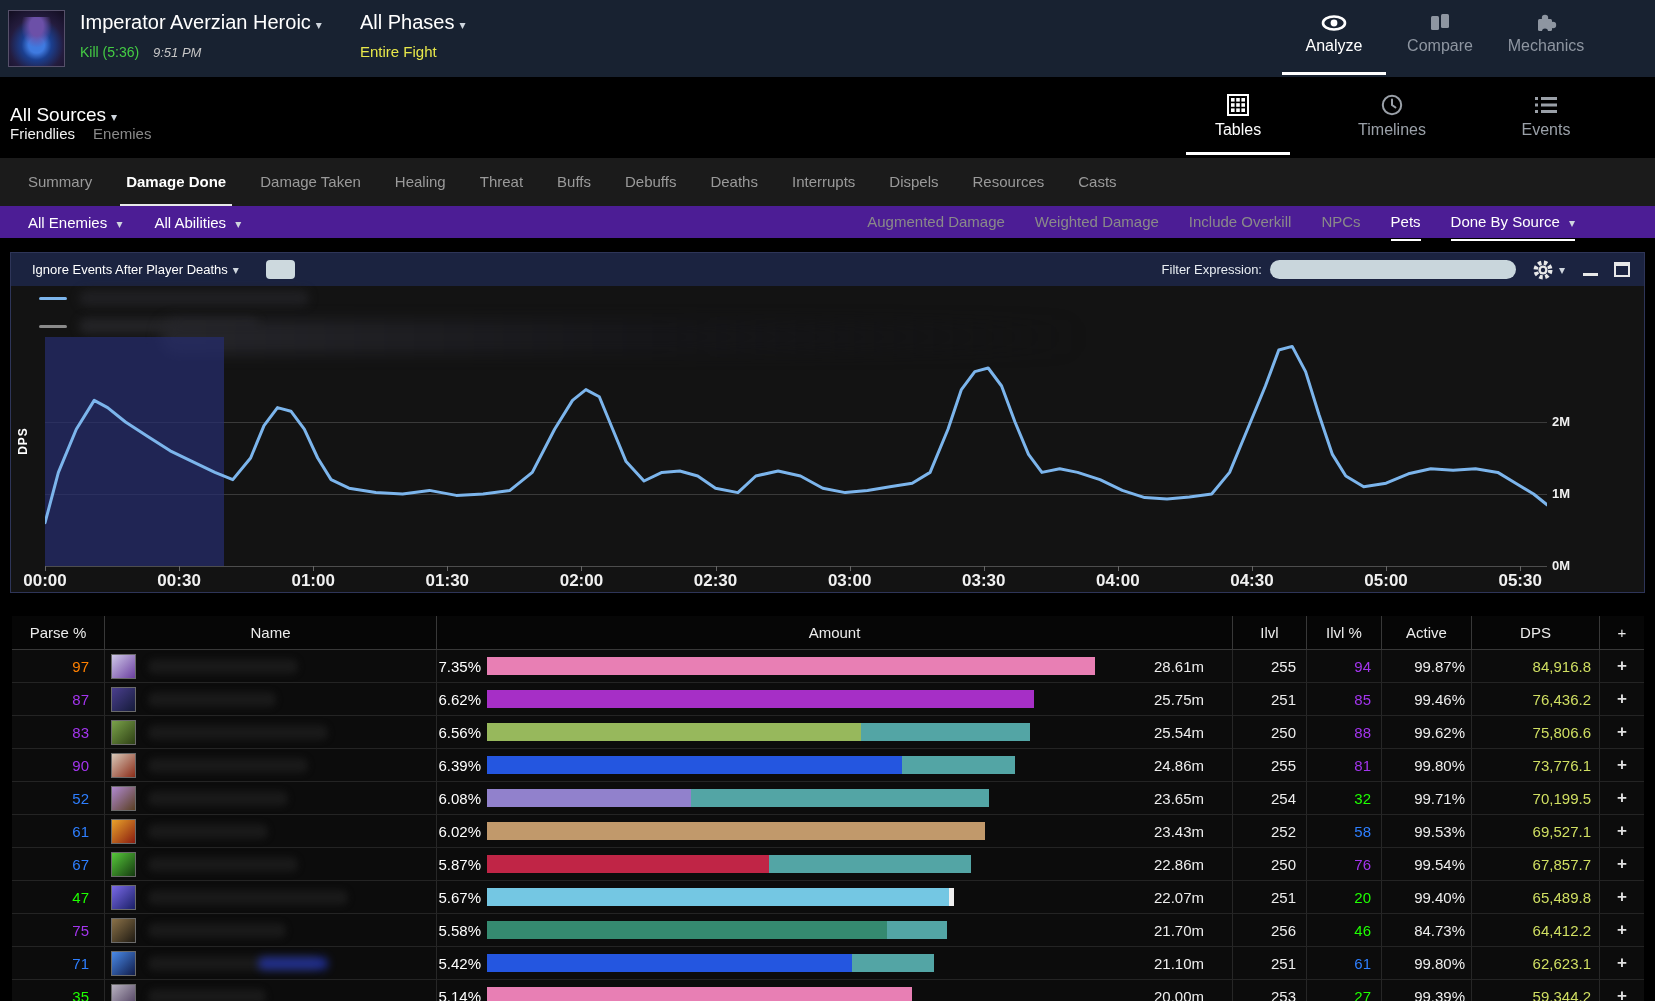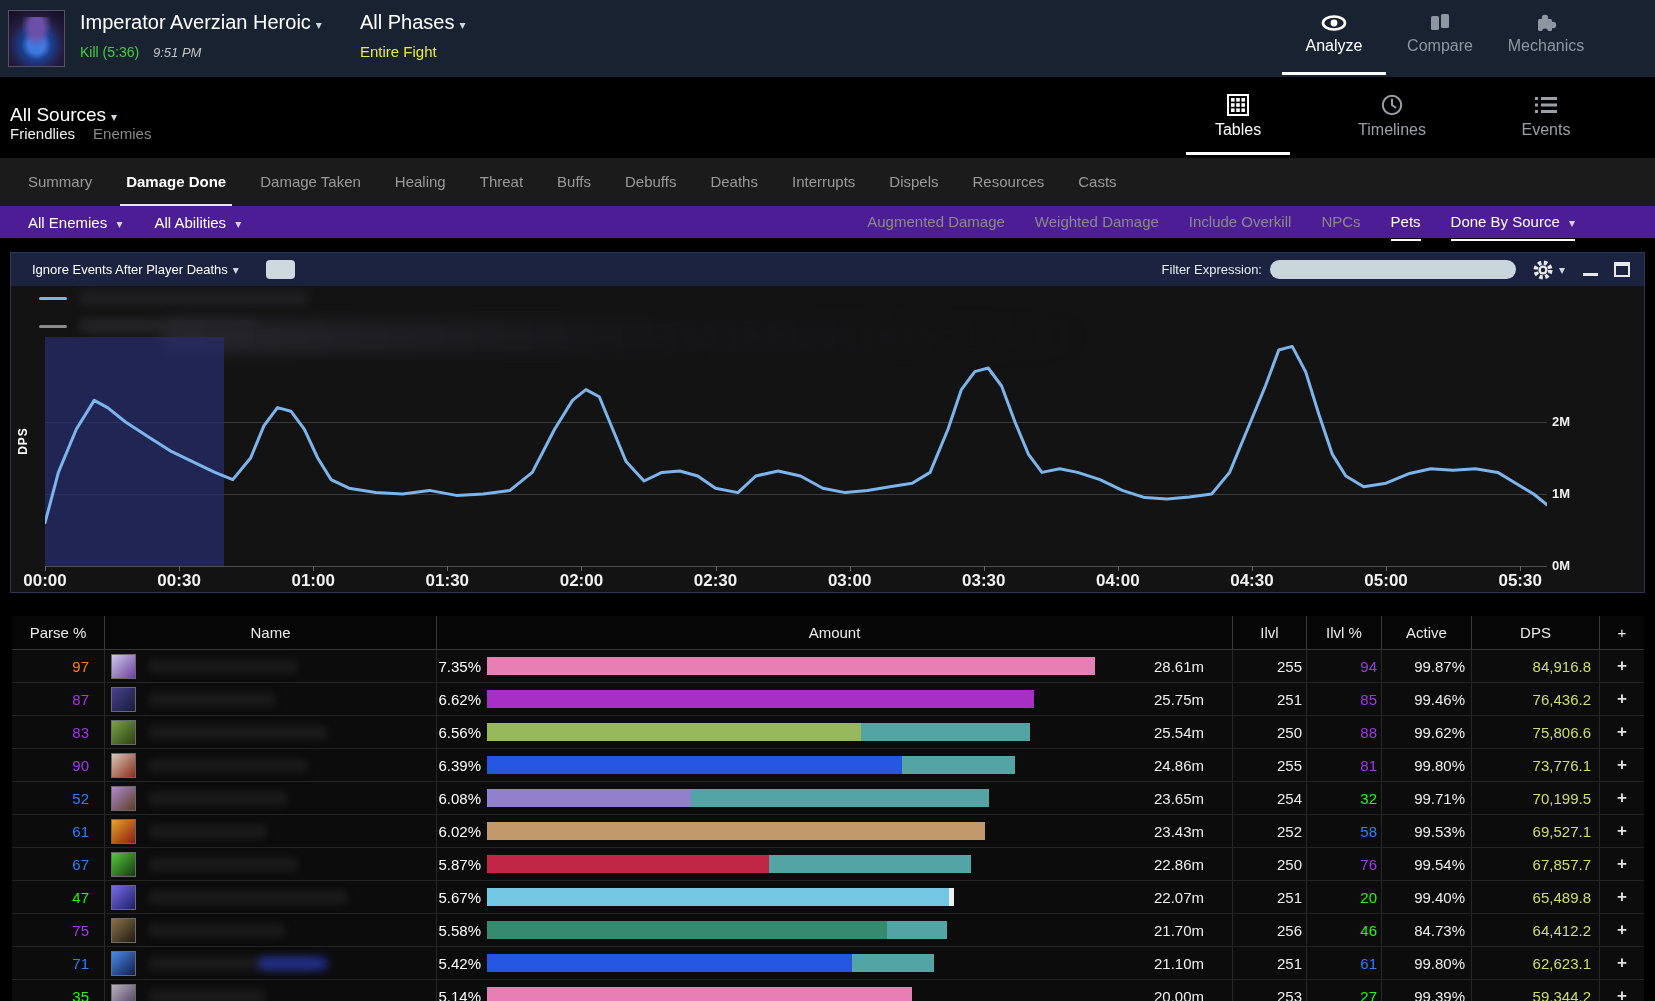--- a/index.html
+++ b/index.html
@@ -103,21 +103,21 @@
   .td-parse { justify-content:flex-end; padding-right:15px; font-weight:400; }
   .td-name { padding-left:6px; }
   .class-icon { width:25px; height:25px; border:1px solid #6a6a6a; flex:0 0 auto; }
   .name-smudge { height:15px; border-radius:7px; background:#191919; filter:blur(3px); margin-left:12px; }
   .name-blue { width:70px; height:13px; border-radius:6px; background:#2334a8; filter:blur(4px); margin-left:-60px; opacity:.8; }
   .td-amount { padding-left:0; }
   .amt-pct { width:44px; text-align:right; flex:0 0 auto; color:#fff; }
   .bar-wrap { display:flex; height:18px; margin-left:6px; }
   .bar-seg { height:18px; }
   .amt-val { margin-left:auto; padding-right:28px; color:#ededed; }
-  .td-num { justify-content:flex-end; padding-right:4px; }
+  .td-num { justify-content:flex-end; padding-right:10px; }
   .td-active { justify-content:flex-end; padding-right:6px; }
   .td-dps { justify-content:flex-end; padding-right:8px; color:#d0df62; }
   .plus { color:#e0e0e0; font-size:17px; font-weight:700; cursor:pointer; }
   svg { display:block; }
 </style>
 </head>
 <body>
 
 <div class="topbar">
   <div class="boss-icon"></div>

